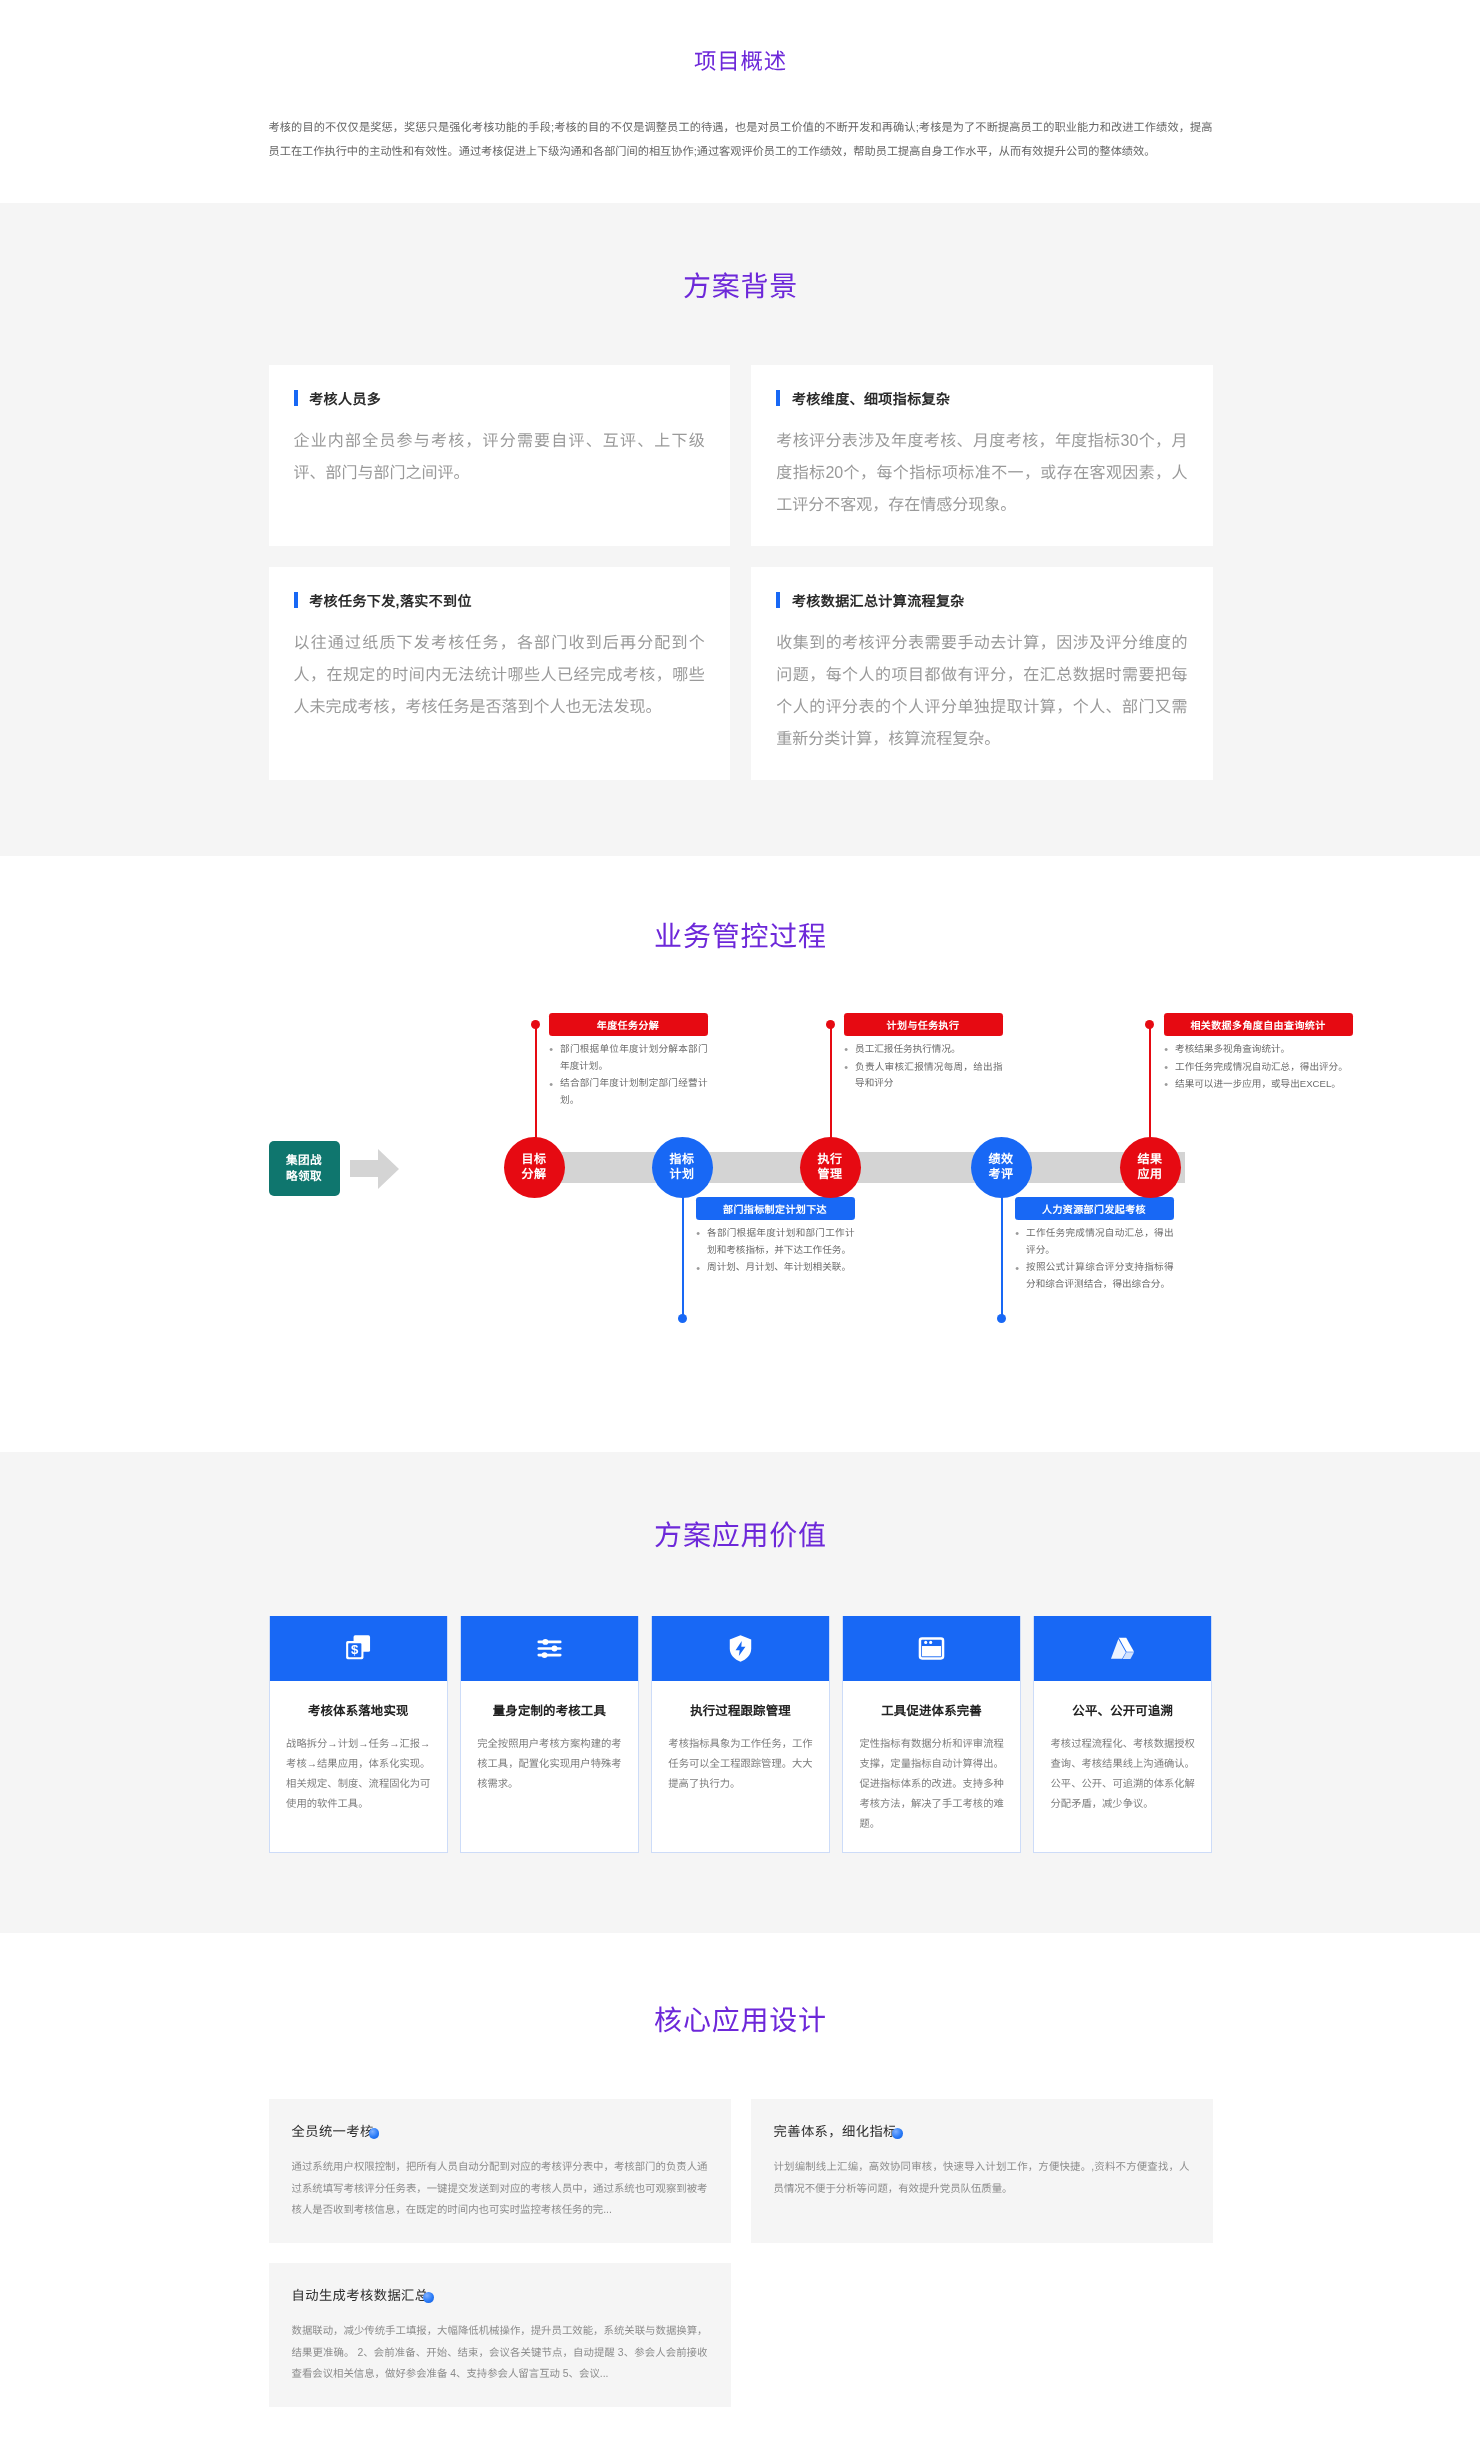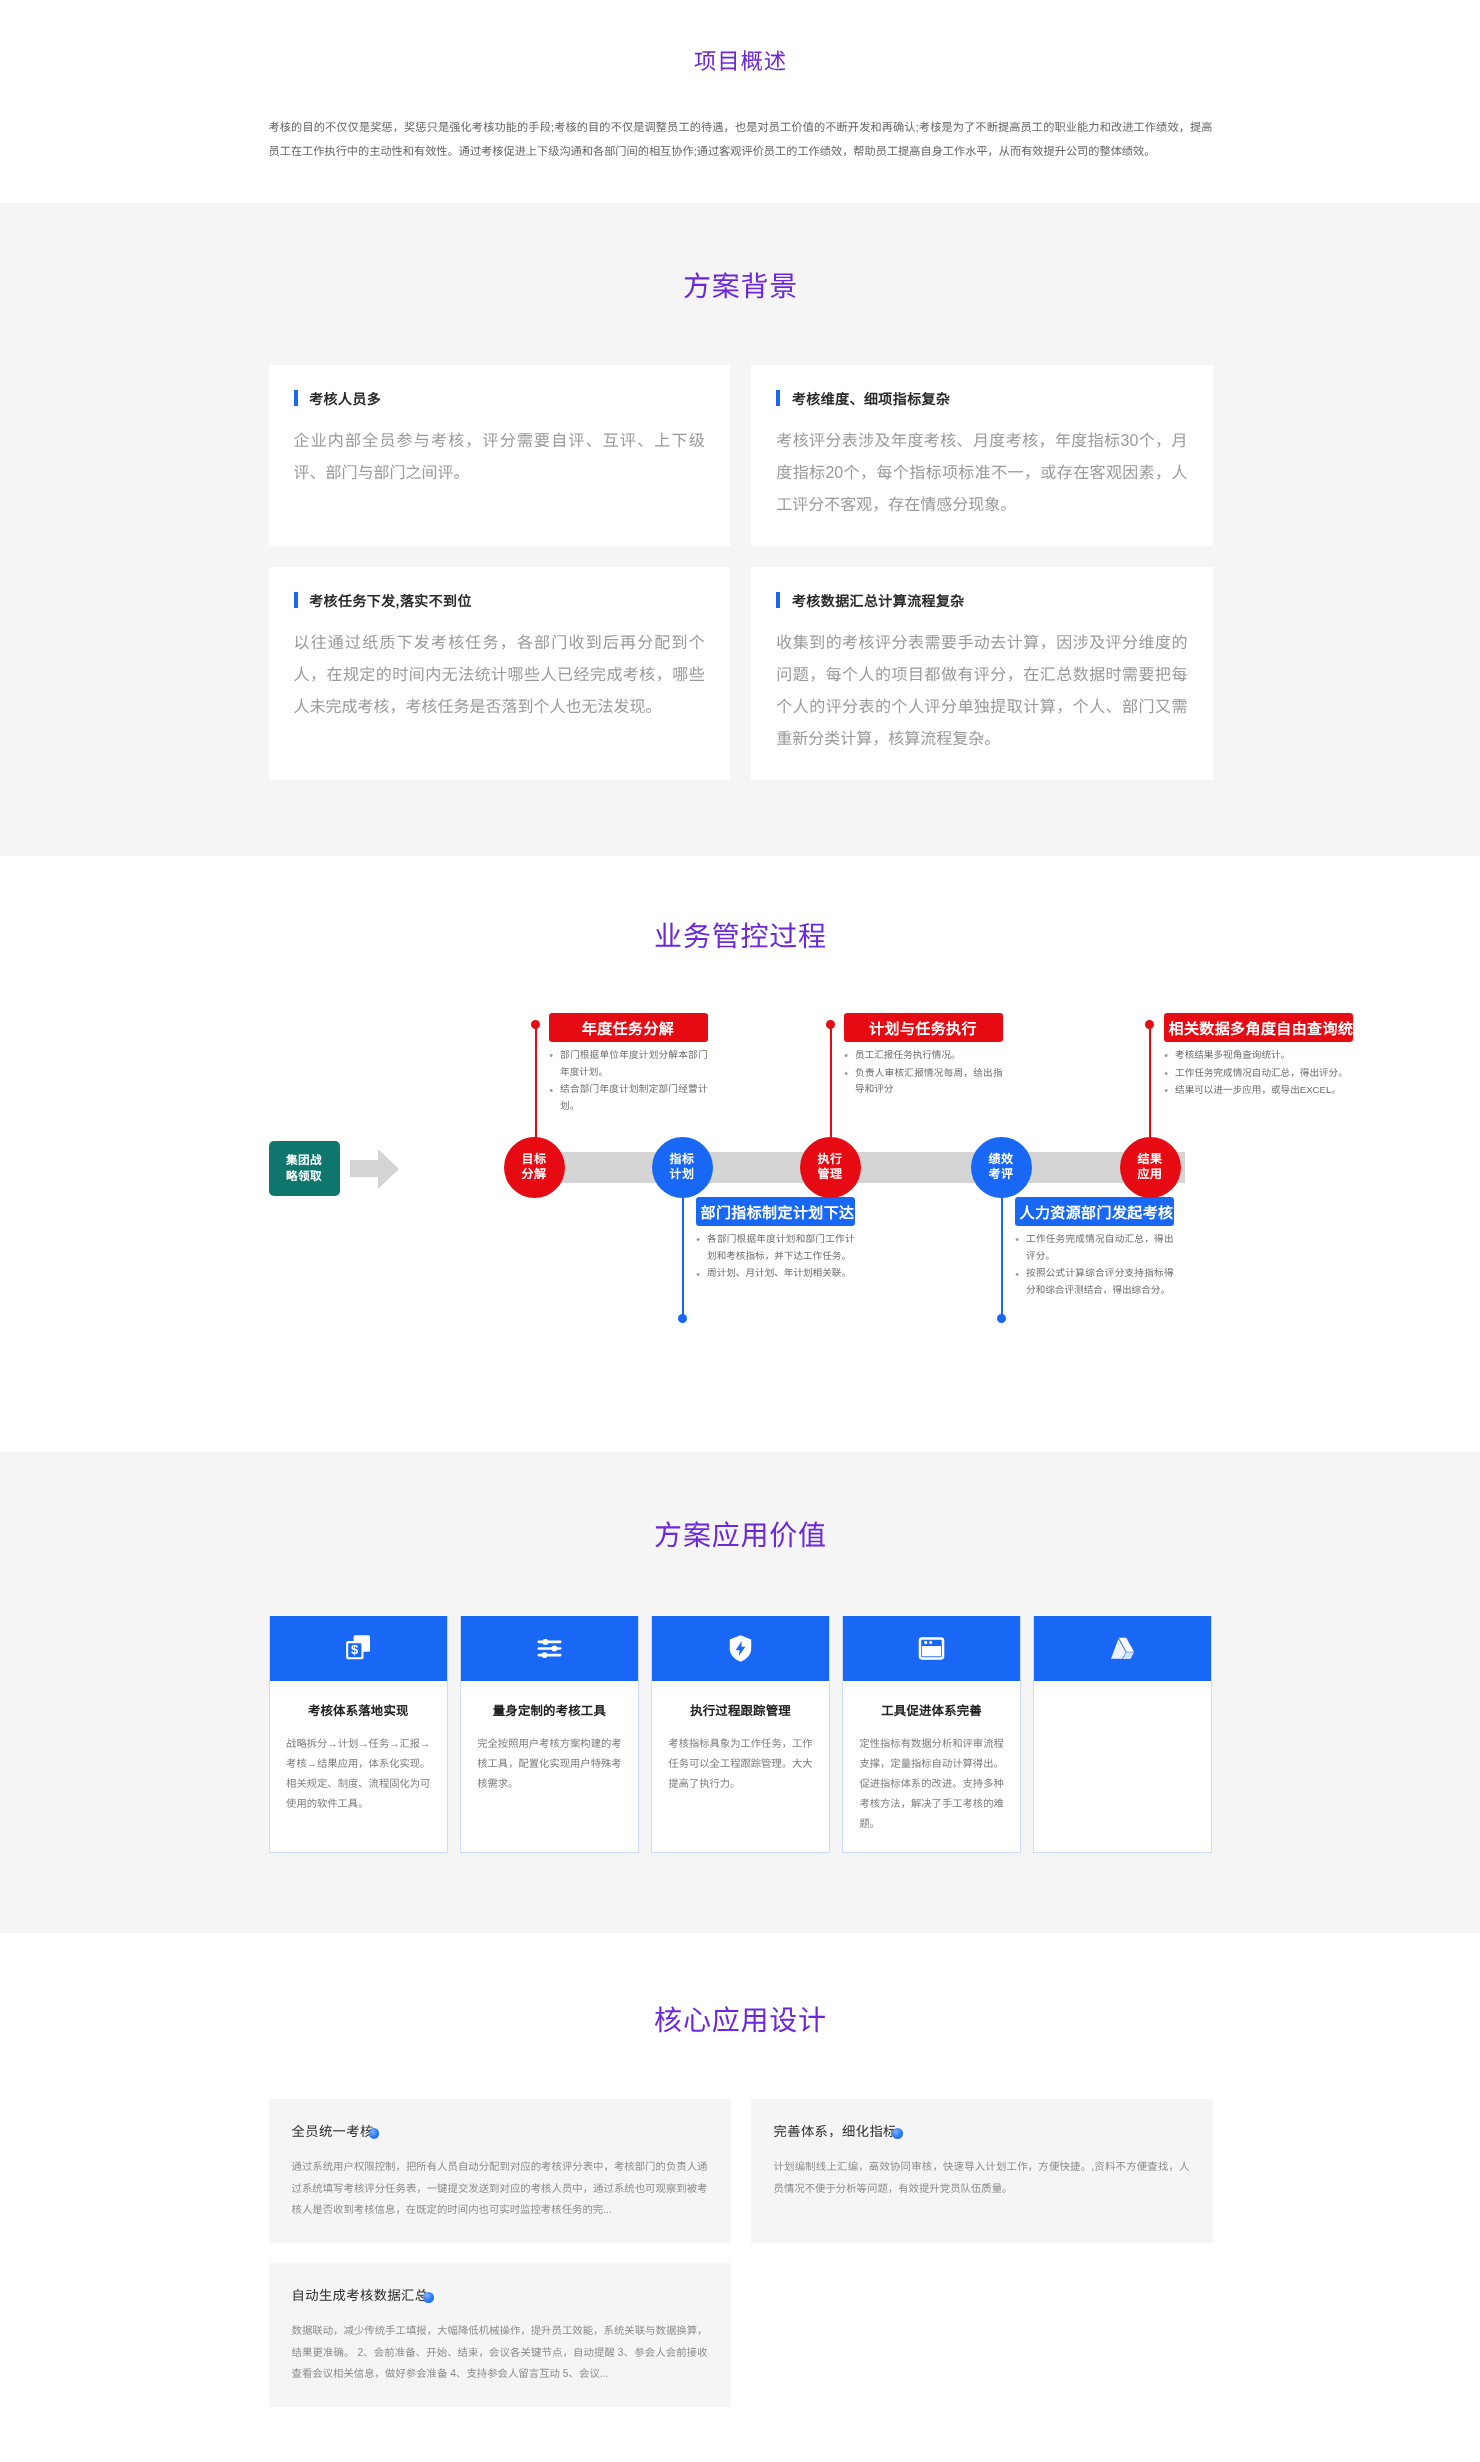--- a/index.html
+++ b/index.html
@@ -123,21 +123,21 @@
     position: absolute; left: -3.3px;
     width: 9px; height: 9px; border-radius: 50%;
   }
   .conn.red  .line { background: #e60a12; }
   .conn.red  .dot  { background: #e60a12; }
   .conn.blue .line { background: #1868f5; }
   .conn.blue .dot  { background: #1868f5; }
 
   .callout { position: absolute; width: 159px; z-index: 2; }
   .callout .co-title {
-    color: #fff; font-size: 15px; font-weight: 700;
+    color: #fff; font-size: 10px; font-weight: 700;
     text-align: center; padding: 4.1px 5px;
     border-radius: 3.3px; letter-spacing: 0.4px;
     white-space: nowrap;
   }
   .callout.red  .co-title { background: #e60a12; }
   .callout.blue .co-title { background: #1868f5; }
   .callout ul { list-style: none; margin-top: 5px; }
   .callout li {
     font-size: 9.6px; line-height: 1.75; color: #6c6c6c;
     position: relative; padding-left: 11.6px; margin-bottom: 0.8px;
@@ -441,20 +441,24 @@
       <div class="val-card">
         <div class="val-head">
           <span>
             <svg width="33" height="33" viewBox="0 0 40 40">
               <path d="M15.5 7 L24.5 7 L34 24 L25 24 Z" fill="#fff"></path>
               <path d="M15 8.5 L24 24.5 L19.5 32.5 L6 32.5 Z" fill="#fff" opacity="0.92"></path>
               <path d="M24.6 24.6 L34 24.6 L29.6 32.6 L20.2 32.6 Z" fill="#fff" opacity="0.8"></path>
             </svg>
           </span>
         </div>
+        <div class="val-body">
+          <div class="val-title">公平、公开可追溯</div>
+          <p class="val-desc">考核过程流程化、考核数据授权查询、考核结果线上沟通确认。公平、公开、可追溯的体系化解分配矛盾，减少争议。</p>
+        </div>
       </div>
 
     </div>
   </div>
 </section>
 
 <section class="section sec-white" id="core">
   <h2 class="sec-title big">核心应用设计</h2>
   <div class="inner">
     <div class="core-grid">

